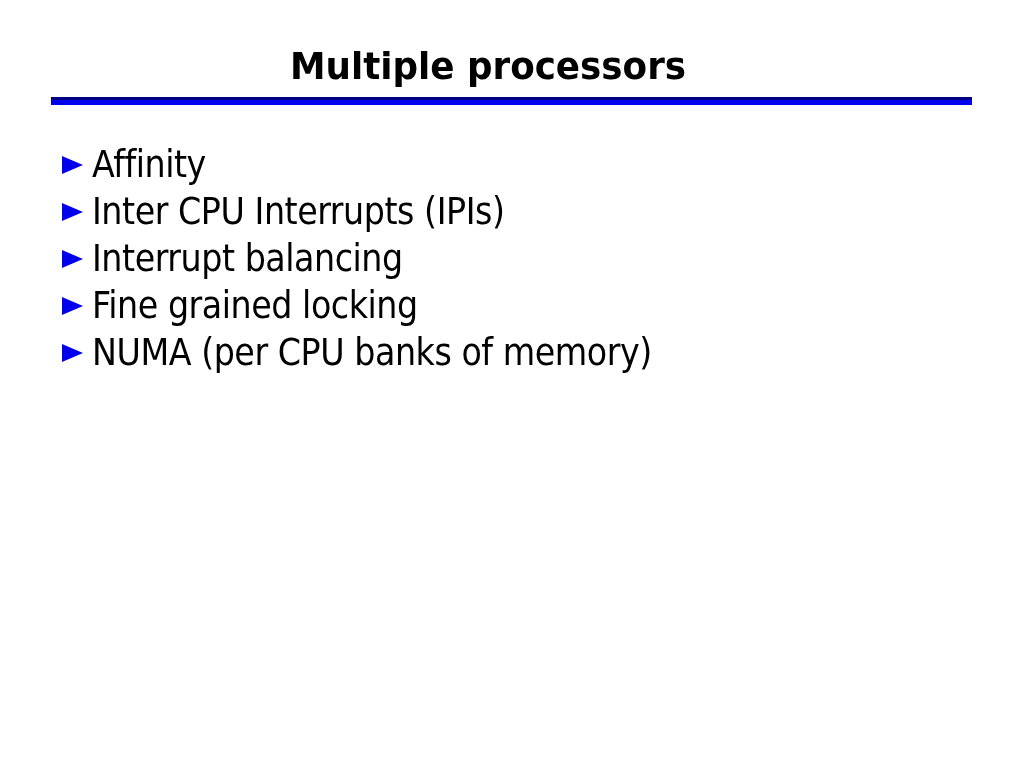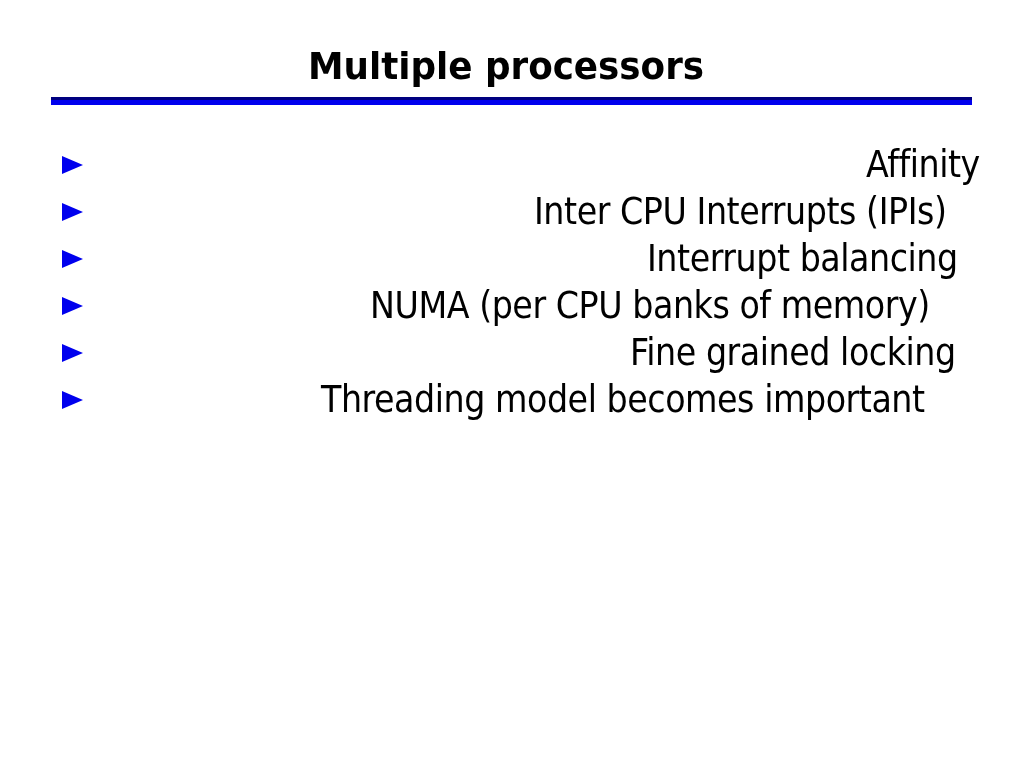--- a/index.html
+++ b/index.html
@@ -11,21 +11,20 @@
   }
   html, body { margin: 0; padding: 0; }
   .slide {
     position: relative;
     width: 976px;
     height: 768px;
     background: var(--background);
     overflow: hidden;
     font-family: "DejaVu Sans", "Liberation Sans", sans-serif;
     color: var(--text);
-    padding-left: 36px;
   }
   .slide-title {
     position: absolute;
     top: 44px;
     left: 0;
     right: 0;
     margin: 0;
     text-align: center;
     font-size: 38px;
     line-height: 44px;
@@ -52,21 +51,20 @@
     margin: 0;
     padding: 0;
     list-style: none;
   }
   .bullet-item {
     display: flex;
     align-items: center;
     height: 47px;
     font-size: 37px;
     white-space: nowrap;
-    justify-content: space-between;
   }
   .tri {
     flex: none;
     width: 0;
     height: 0;
     border-left: 21px solid var(--bullet-blue);
     border-top: 9px solid transparent;
     border-bottom: 9px solid transparent;
     margin-right: 9px;
   }
@@ -97,26 +95,22 @@
   </li>
 
   <li class="bullet-item">
     <span class="tri"></span>
     <span class="btext">Interrupt balancing</span>
   </li>
 
 
   <li class="bullet-item">
     <span class="tri"></span>
-    <span class="btext">NUMA (per CPU banks of memory)</span>
-  </li>
-
-  <li class="bullet-item">
-    <span class="tri"></span>
     <span class="btext">Fine grained locking</span>
   </li>
 
   <li class="bullet-item">
     <span class="tri"></span>
-    <span class="btext">Threading model becomes important</span>
+    <span class="btext">NUMA (per CPU banks of memory)</span>
   </li>
+
 </ul>
 </div>
 
 </body></html>

